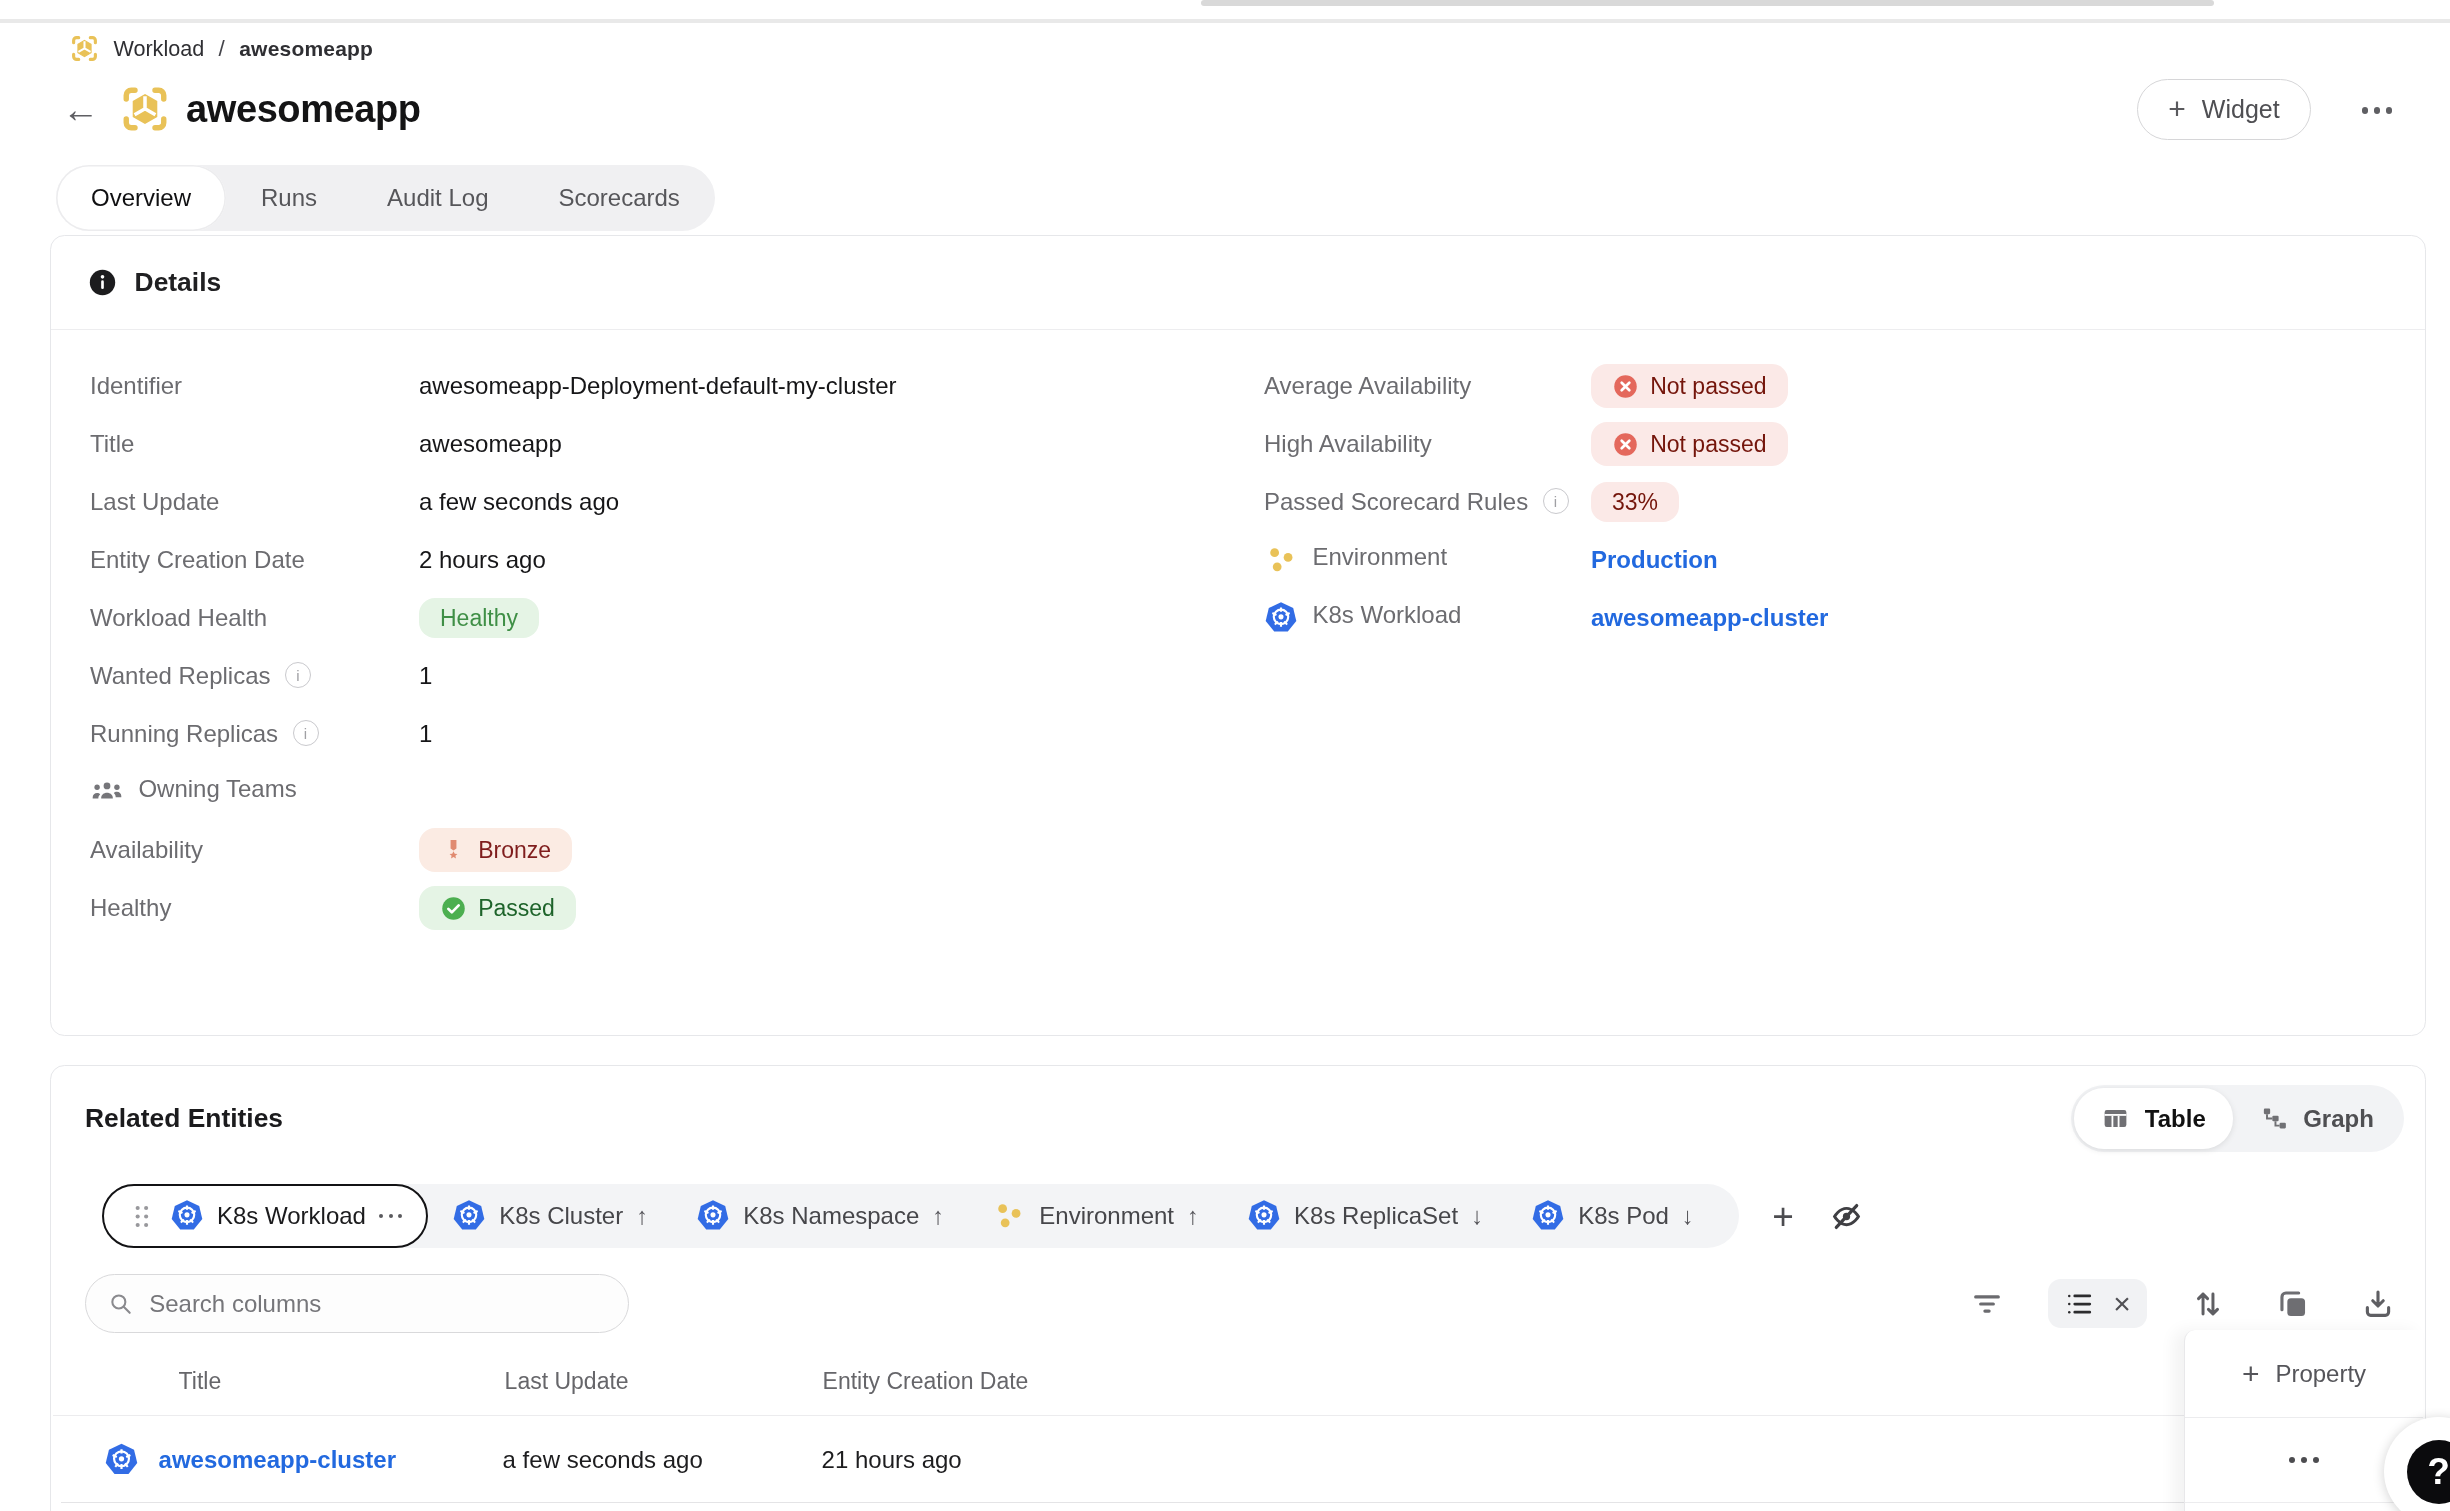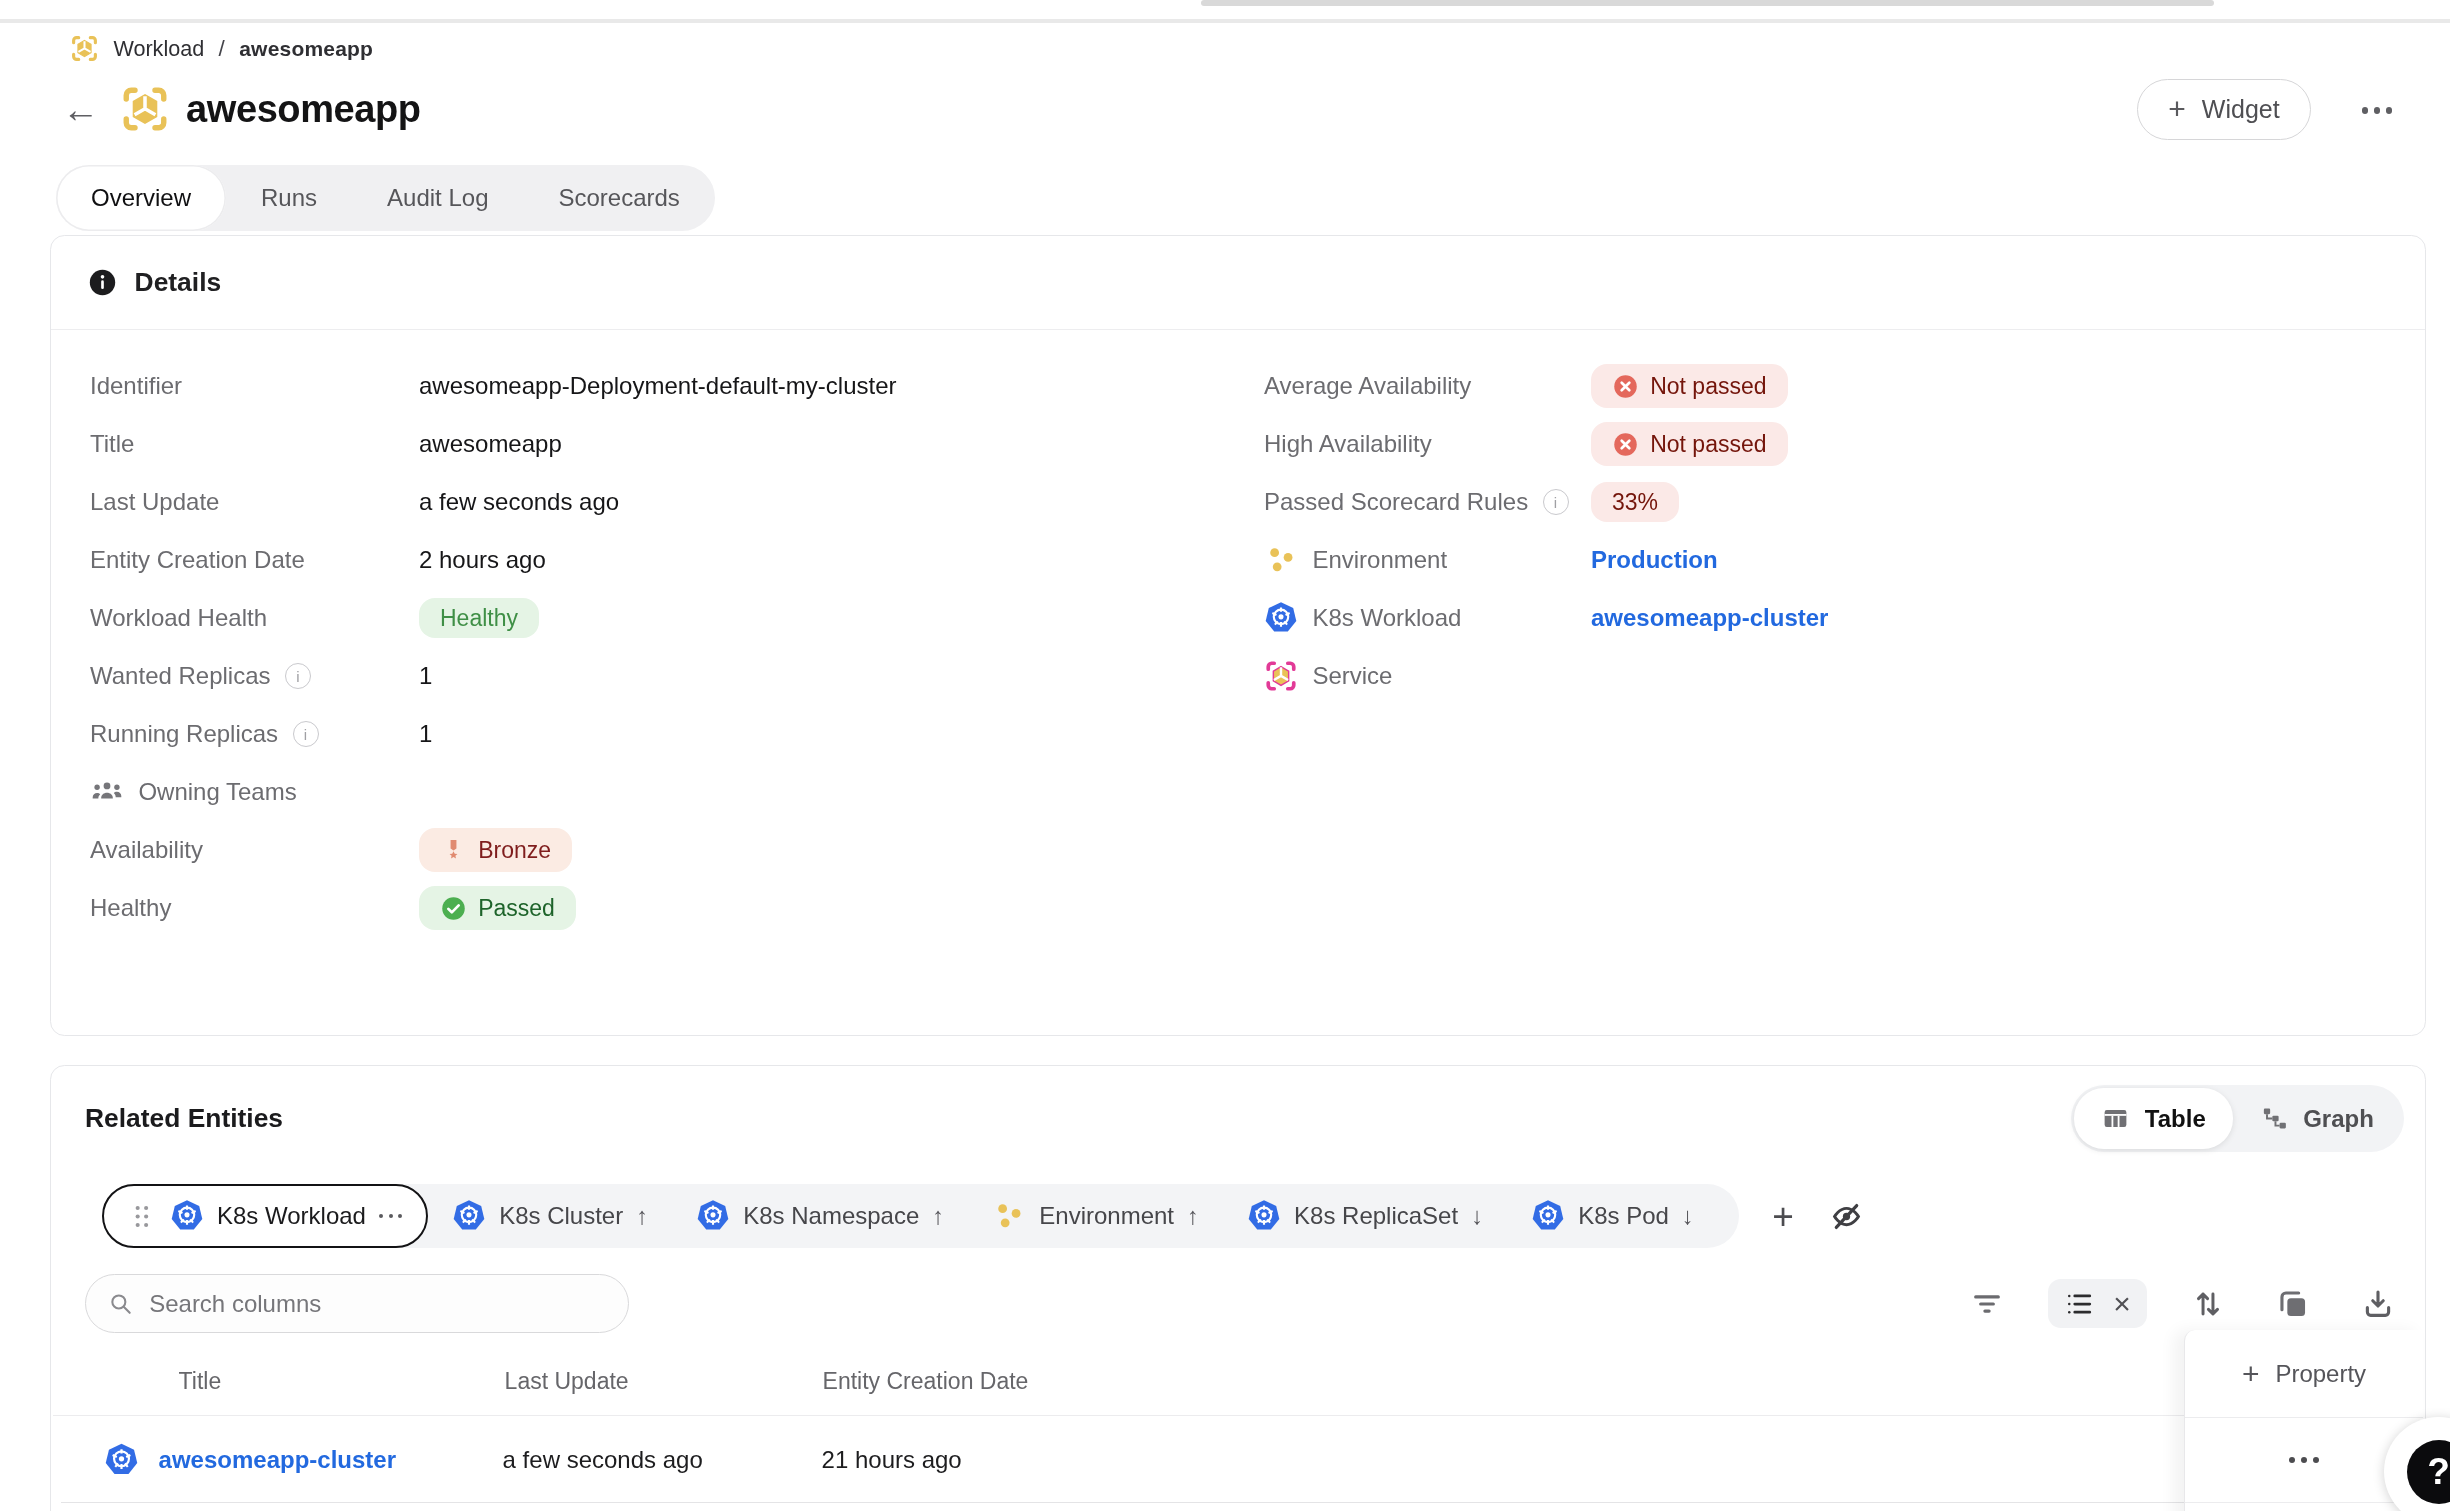--- a/index.html
+++ b/index.html
@@ -43,21 +43,21 @@
 
   
   .card { position: absolute; left: 50px; width: 2376px; background: #fff;
     border: 1.6px solid #e6e7ea; border-radius: 14.4px; }
   .details-card { top: 235px; height: 801px; }
   .card-header { height: 94px; display: flex; align-items: center; gap: 17.6px; padding: 0 37px;
     font-size: 26.4px; font-weight: 600; color: #202022; border-bottom: 1.6px solid #ededef; }
 
   .fields { display: grid; grid-template-columns: 1174px 1fr; padding: 27px 37px 0 39px; }
   .field { display: flex; align-items: center; height: 58px; }
-  .flabel { display: flex; align-items: center; gap: 14.4px; font-size: 24px; color: #6c6c70; flex-shrink: 0; }
+  .flabel { display: flex; align-items: flex-start; gap: 14.4px; font-size: 24px; color: #6c6c70; flex-shrink: 0; }
   .col-left .flabel { width: 329px; }
   .col-right .flabel { width: 327px; }
   .fvalue { font-size: 24px; color: #161618; }
   a.link { color: #2269df; text-decoration: none; font-size: 24px; cursor: pointer; font-weight: bold; }
 
   .icon-24 { width: 34px; height: 34px; }
   .icon-20 { width: 29px; height: 29px; }
   .info-outline { width: 26px; height: 26px; border-radius: 50%; border: 1.6px solid #c9c9cd;
     color: #a0a0a4; font-size: 15px; display: inline-flex; align-items: center; justify-content: center;
     font-style: normal; cursor: pointer; flex-shrink: 0; }
@@ -405,31 +405,20 @@
       </div>
       <div class="field">
         <div class="flabel">
           <svg class="icon-24" viewBox="0 0 24 24">
               <use href="#i-k8s"></use>
             </svg>
           <span>K8s Workload</span>
         </div>
         <a class="link">awesomeapp-cluster</a>
       </div>
-      <div class="field">
-        <div class="flabel">
-          <svg class="icon-24" viewBox="0 0 24 24" stroke="#E23A97" style="--cube:#E23A97">
-              <g stroke="#E23A97">
-                <use href="#i-cube" class="pink-cube" style="fill: rgb(226, 58, 151);"></use>
-              </g>
-            </svg>
-          <span>Service</span>
-        </div>
-        <div class="fvalue"></div>
-      </div>
     </div>
   </div>
 </section>
 
 <section class="card related-card">
   <div class="related-header">
     <h2 class="related-title">Related Entities</h2>
     <div class="view-toggle">
       <button class="toggle-opt active">
         <svg class="icon-20" viewBox="0 0 24 24">

